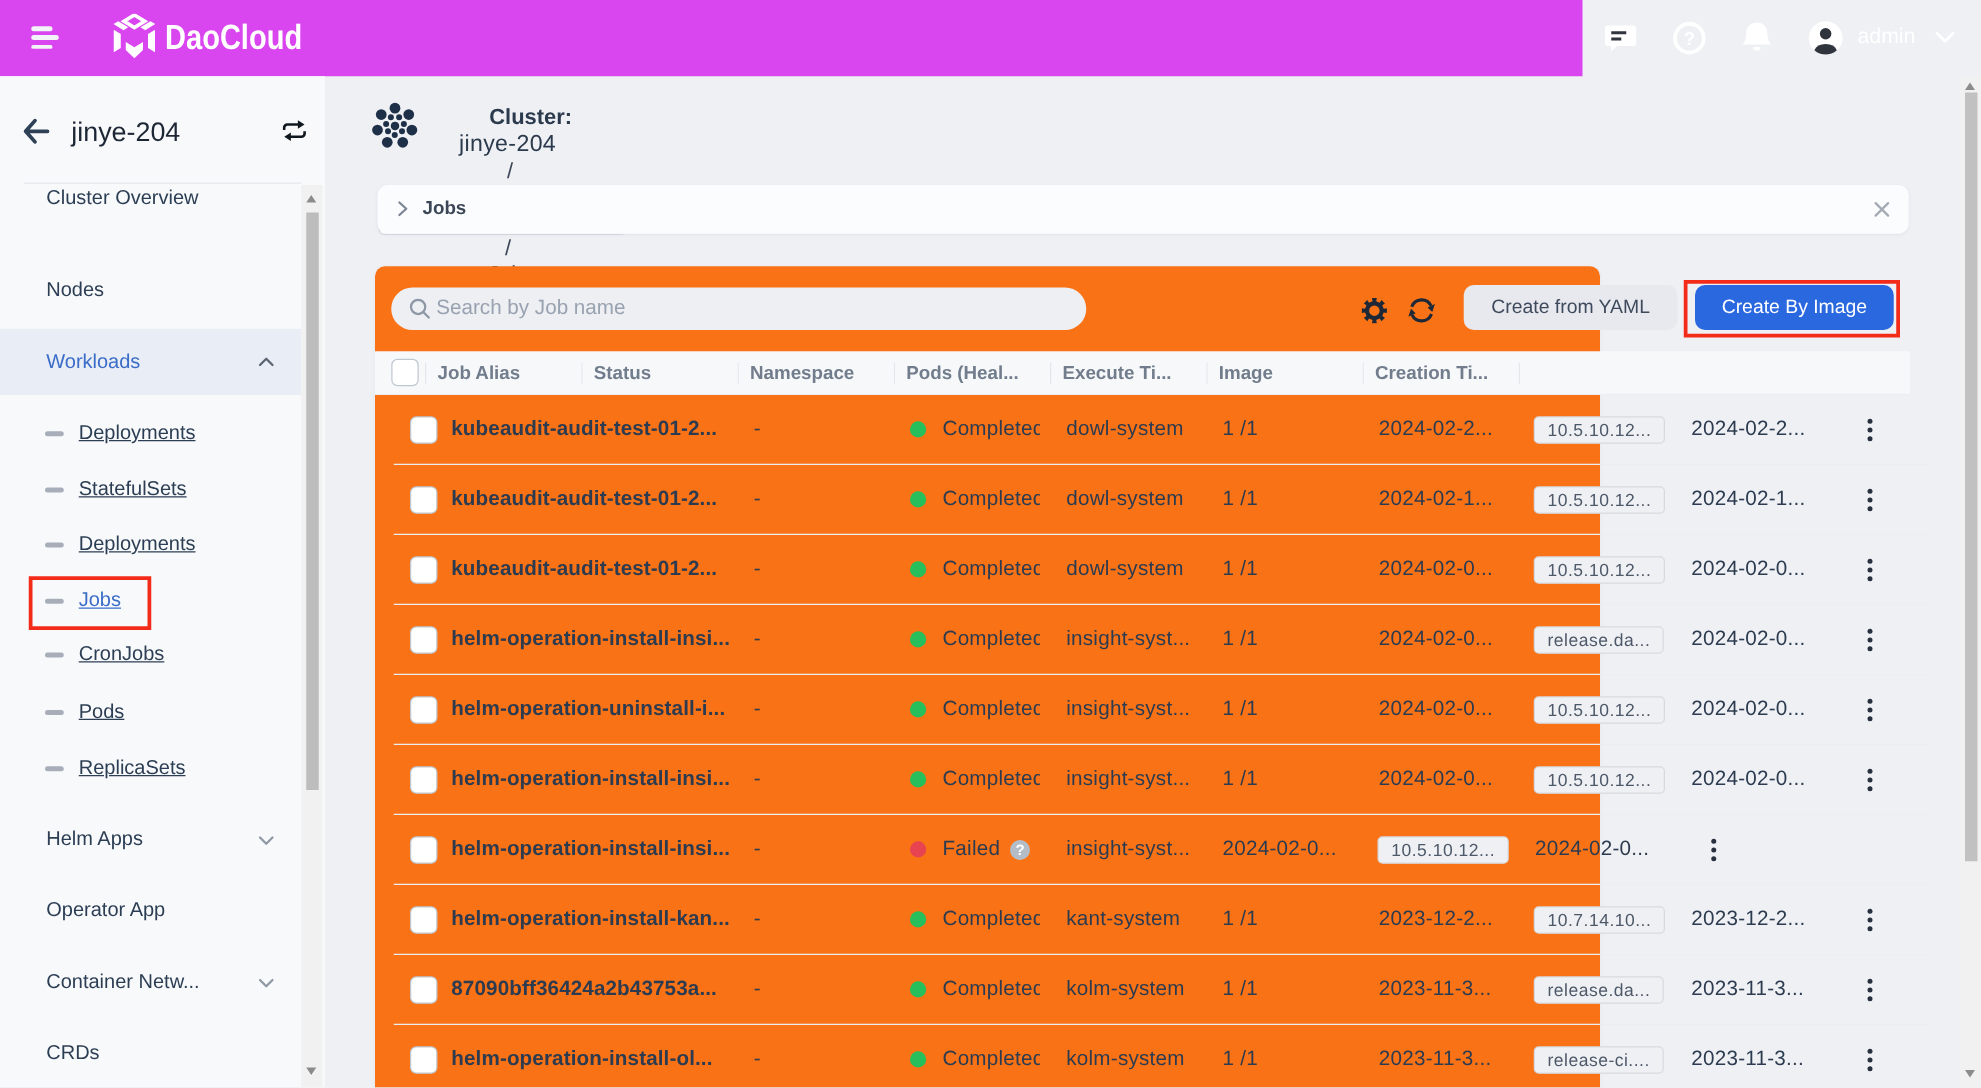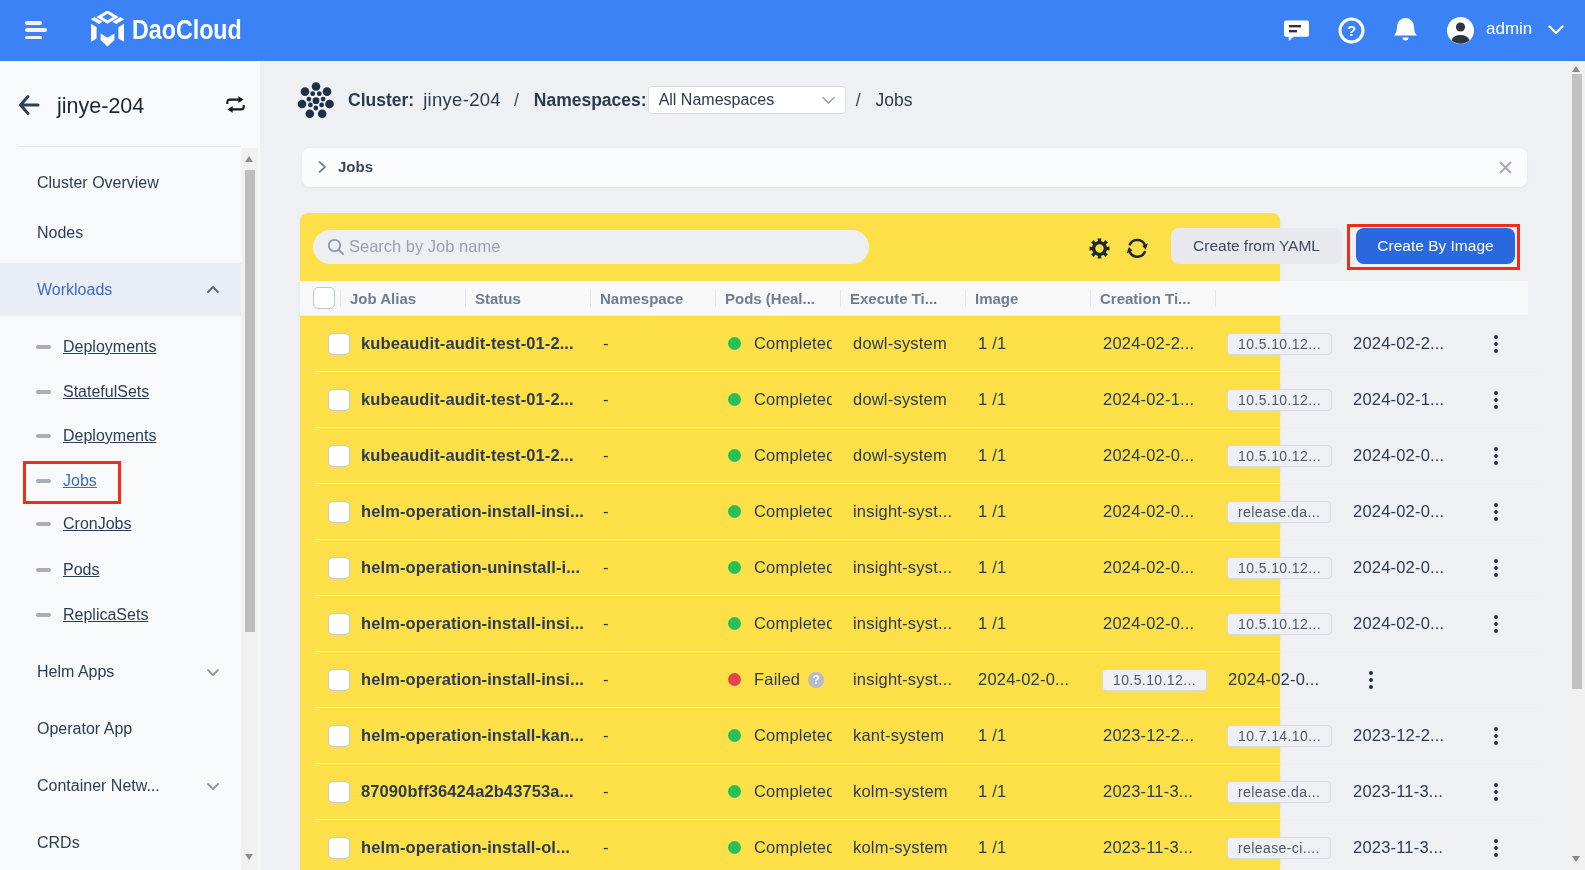--- a/index.html
+++ b/index.html
@@ -1,20 +1,20 @@
 <!DOCTYPE html>
 <html><head>
 <meta charset="utf-8">
 <style>
 * { margin:0; padding:0; box-sizing:border-box; }
 html,body { width:1585px; height:870px; overflow:hidden; font-family:"Liberation Sans", sans-serif; }
 body { position:relative; background:#eef0f4; }
 
 
-.topbar { position:absolute; left:0; top:0; width:1585px; height:61px; background:#3b82f6; }
+.topbar { position:absolute; left:0; top:0; width:1266px; height:61px; background:#d946ef; }
 .hamburger { position:absolute; left:25px; top:21px; }
 .hamburger div { height:3.6px; border-radius:2px; background:#f2f4f7; margin-bottom:3.8px; }
 .h1 { width:16.5px; } .h2 { width:22px; } .h3 { width:16.5px; }
 .logo { position:absolute; left:90px; top:11px; }
 .logotext { position:absolute; left:132px; top:14px; color:#fff; font-size:28px; font-weight:bold; transform:scaleX(0.83); transform-origin:left center; }
 .ticon { position:absolute; top:18px; }
 .adminname { position:absolute; left:1486px; top:19px; color:#fff; font-size:17px; }
 
 
 .sidebar { position:absolute; left:0; top:61px; width:260px; height:809px; background:#f8f9fb; }
@@ -34,29 +34,29 @@
 .sb-thumb { position:absolute; left:3.5px; top:22px; width:10px; height:462px; background:#bdbdbd; }
 
 
 .pg-scroll { position:absolute; left:1568px; top:61px; width:17px; height:809px; background:#f1f1f1; }
 .pg-thumb { position:absolute; left:3.5px; top:13px; width:10px; height:615px; background:#c1c1c1; }
 .arrow-up { position:absolute; left:4px; width:0; height:0; border-left:4.5px solid transparent; border-right:4.5px solid transparent; border-bottom:6px solid #8b8b8b; }
 .arrow-dn { position:absolute; left:4px; width:0; height:0; border-left:4.5px solid transparent; border-right:4.5px solid transparent; border-top:6px solid #8b8b8b; }
 
 
 .mainhead { position:absolute; left:296px; top:80px; }
-.crumbrow { position:absolute; left:302px; top:83px; height:34px; display:flex; align-items:center; font-size:17.5px; color:#2b3a4d; }
+.crumbrow { position:absolute; left:302px; top:83px; height:34px; display:flex; align-items:center; font-size:17.5px; color:#2b3a4d;flex-direction:column; }
 .select { width:198px; height:28px; border:1px solid #d8dce3; background:#fff; border-radius:4px; display:flex; align-items:center; padding:0 10px; font-size:16px; position:relative; }
 
 
 .jobsbar { position:absolute; left:302px; top:148px; width:1225px; height:39px; background:#fbfcfd; border-radius:8px; box-shadow:0 1px 3px rgba(40,50,70,0.06); }
 .jobsbar .jb-label { position:absolute; left:36px; top:10px; font-size:15px; font-weight:bold; color:#3b4657; }
 
 
-.card { position:absolute; left:300px; top:213px; width:980px; height:657px; background:#fde047; border-radius:8px 8px 0 0; box-shadow:0 1px 3px rgba(40,50,70,0.06); }
+.card { position:absolute; left:300px; top:213px; width:980px; height:657px; background:#f97316; border-radius:8px 8px 0 0; box-shadow:0 1px 3px rgba(40,50,70,0.06); }
 .searchpill { position:absolute; left:13px; top:17px; width:556px; height:34px; border-radius:17px; background:#edeff3; }
 .searchpill .ph { position:absolute; left:36px; top:7px; font-size:16.5px; color:#99a2b0; }
 .btn-gray { position:absolute; left:871px; top:15px; width:171px; height:36px; background:#e7e9ef; border-radius:8px; text-align:center; line-height:36px; font-size:15.5px; color:#3f4a5c; }
 .btn-blue { position:absolute; left:1056px; top:15px; width:159px; height:36px; background:#2968df; border-radius:8px; text-align:center; line-height:36px; font-size:15.5px; color:#fff; }
 
 
 .thead { position:absolute; left:0; top:68px; width:1228px; height:35px; background:#f7f8fa; border-bottom:1px solid #eceef2; display:flex; align-items:center; font-size:15px; font-weight:bold; color:#717c8c; }
 .trow { position:absolute; left:0; width:1228px; height:56px; border-bottom:1px solid #ebedf1; display:flex; align-items:center; font-size:16.5px; letter-spacing:0.2px; color:#2c3b4f;margin-left:15px; }
 .c0 { width:40px; flex:none; position:relative; height:100%; }
 .c1 { width:238px; flex:none; position:relative; height:100%; display:flex; align-items:center; overflow:hidden; }
@@ -128,21 +128,21 @@
   <div class="sb-title">jinye-204</div>
   <svg style="position:absolute;left:226px;top:35px" width="19" height="17" viewBox="0 0 19 17">
     <path d="M1.3 8 V6.2 A2.6 2.6 0 0 1 3.9 3.6 H13" fill="none" stroke="#10181f" stroke-width="2.1"></path>
     <path d="M12.3 0.2 L17.6 3.6 L12.3 7 Z" fill="#10181f"></path>
     <path d="M17.7 9 V10.8 A2.6 2.6 0 0 1 15.1 13.4 H6" fill="none" stroke="#10181f" stroke-width="2.1"></path>
     <path d="M6.7 10 L1.4 13.4 L6.7 16.8 Z" fill="#10181f"></path>
   </svg>
   <div class="sb-divider"></div>
 
   <div class="hl-band"></div>
-  <div class="menu-item" style="top:99px">
+  <div class="menu-item" style="top:75px">
       <span class="txt">Cluster Overview</span>
     </div>
   <div class="menu-item" style="top:149px">
       <span class="txt">Nodes</span>
     </div>
   <div class="menu-item blue" style="top:206px">
       <span class="txt">Workloads</span>
     <svg class="chev" viewBox="0 0 16 16">
         <path d="M3 10 L8 5 L13 10" fill="none" stroke="#5c6673" stroke-width="1.8" stroke-linecap="round" stroke-linejoin="round"></path>
       </svg>

